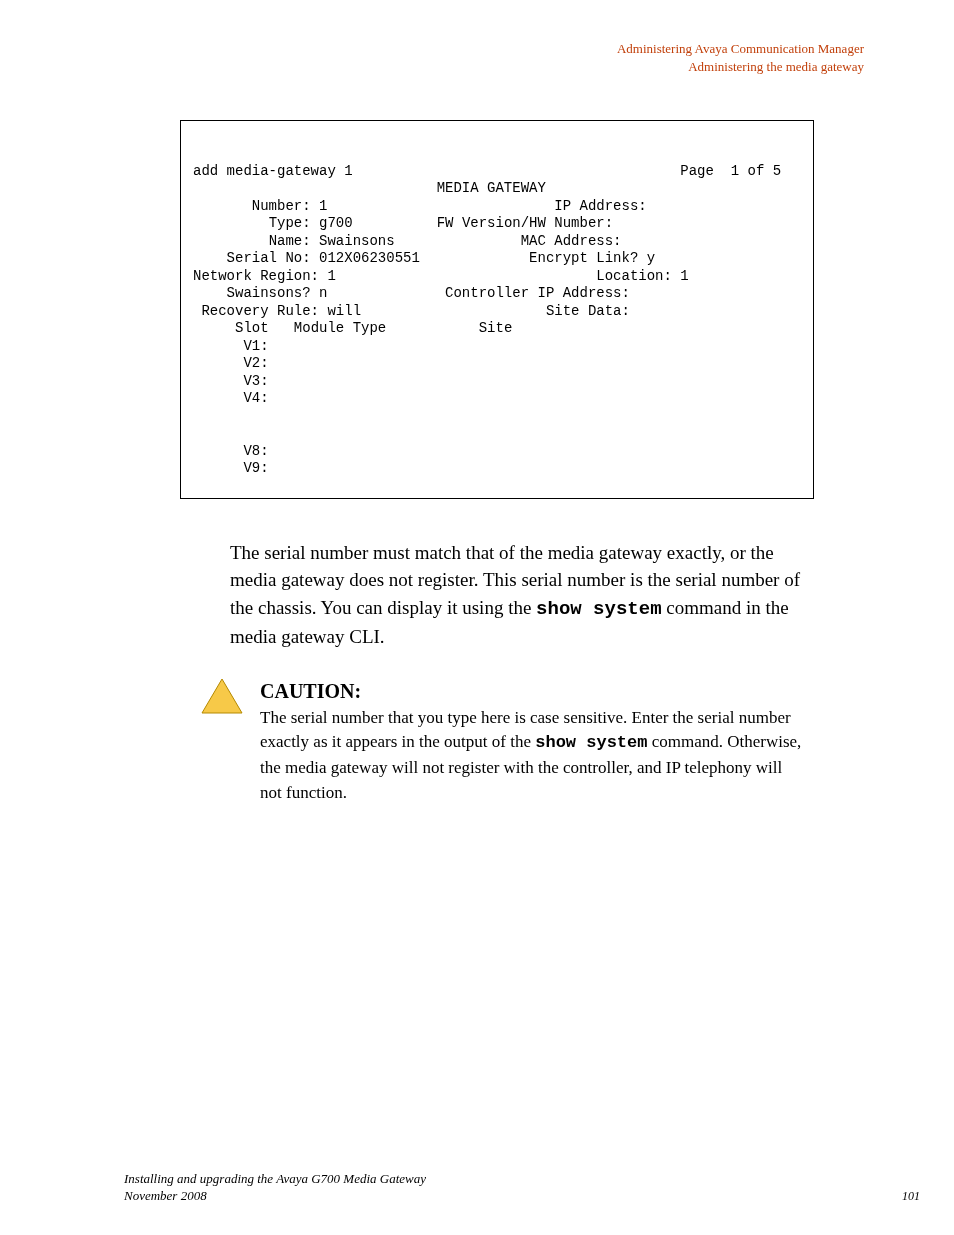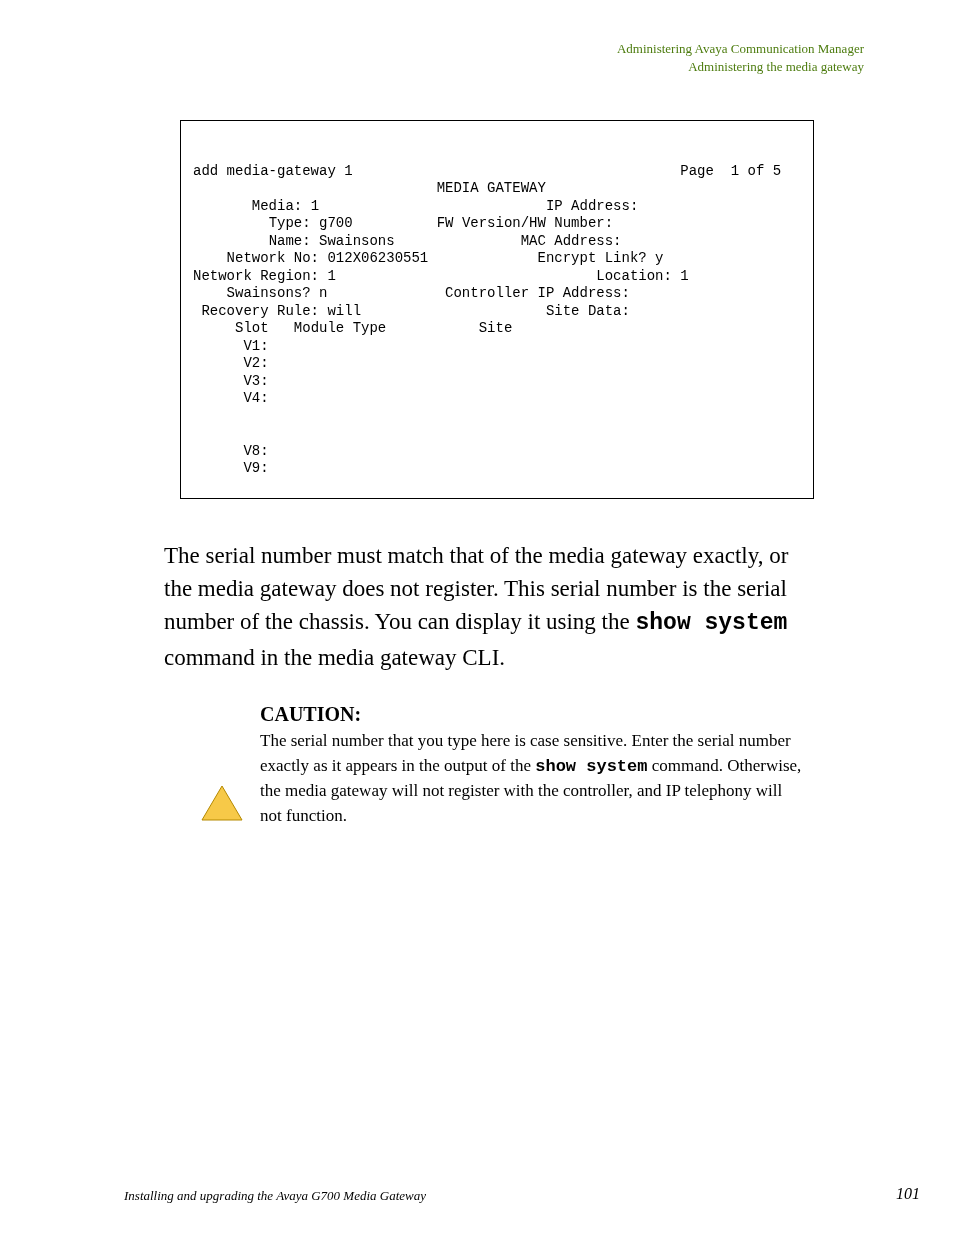--- a/index.html
+++ b/index.html
@@ -21,44 +21,44 @@
   }
   .header-links {
     position: absolute;
     top: 40px;
     right: 90px;
     text-align: right;
     font-size: 13px;
   }
   .header-links span {
     display: block;
-    color: #4d7c0f;
+    color: #c2410c;
   }
   .terminal-frame {
     border: 1px solid #000;
     margin: 30px 40px 40px 60px;
     padding: 24px 12px 20px 12px;
     font-family: "Courier New", Courier, monospace;
     font-size: 14px;
     line-height: 1.25;
     white-space: pre;
     overflow: hidden;
   }
   .body-para {
-    margin: 0 50px 0 44px;
-    font-size: 23px;
+    margin: 0 50px 0 110px;
+    font-size: 19px;
     line-height: 1.45;
   }
   .bold-mono {
     font-family: "Courier New", Courier, monospace;
     font-weight: bold;
   }
   .caution-block {
     display: flex;
-    align-items: flex-end;
+    align-items: flex-start;
     margin: 26px 50px 9px 80px;
   }
   .caution-icon {
     flex: 0 0 auto;
     margin-right: 16px;
   }
   .caution-text {
     flex: 1 1 auto;
     font-size: 17px;
     line-height: 1.45;
@@ -79,40 +79,40 @@
     font-size: 13px;
     padding: 0 38px 0 120px;
     box-sizing: border-box;
     font-style: italic;
   }
   .footer-left {
     text-align: left;
     line-height: 1.3;
   }
   .footer-right {
-    font-size: 16px;
+    font-size: 12px;
   }
 </style>
 </head>
 <body>
 
 <div class="page">
 
   <div class="header-links">
     <span>Administering Avaya Communication Manager</span>
     <span>Administering the media gateway</span>
   </div>
 
   <div class="terminal-frame">
 <span>add media-gateway 1</span>                                       <span>Page  1 of 5</span>
                              <span>MEDIA GATEWAY</span>
-       <span>Media:</span> <span>1</span>                           <span>IP Address:</span>
+       <span>Number:</span> <span>1</span>                           <span>IP Address:</span>
          <span>Type:</span> <span>g700</span>          <span>FW Version/HW Number:</span>
          <span>Name:</span> <span>Swainsons</span>               <span>MAC Address:</span>
-    <span>Network No:</span> <span>012X06230551</span>             <span>Encrypt Link?</span> <span>y</span>
+    <span>Serial No:</span> <span>012X06230551</span>             <span>Encrypt Link?</span> <span>y</span>
 <span>Network Region:</span> <span>1</span>                               <span>Location:</span> <span>1</span>
     <span>Swainsons?</span> <span>n</span>              <span>Controller IP Address:</span>
  <span>Recovery Rule:</span> <span>will</span>                      <span>Site Data:</span>
      <span>Slot</span>   <span>Module Type</span>           <span>Site</span>
       <span>V1:</span>
       <span>V2:</span>
       <span>V3:</span>
       <span>V4:</span>
 
 
@@ -132,17 +132,18 @@
     </div>
     <div class="caution-text">
       <span class="caution-label">CAUTION:</span>
       <span>The serial number that you type here is case sensitive. Enter the serial number exactly as it appears in the output of the </span><span class="bold-mono">show system</span><span> command. Otherwise, the media gateway will not register with the controller, and IP telephony will not function.</span>
     </div>
   </div>
 
   <div class="footer">
     <div class="footer-left">
       <div>Installing and upgrading the Avaya G700 Media Gateway</div>
+      <div>November 2008</div>
     </div>
     <div class="footer-right">101</div>
   </div>
 
 </div>
 
 </body></html>

